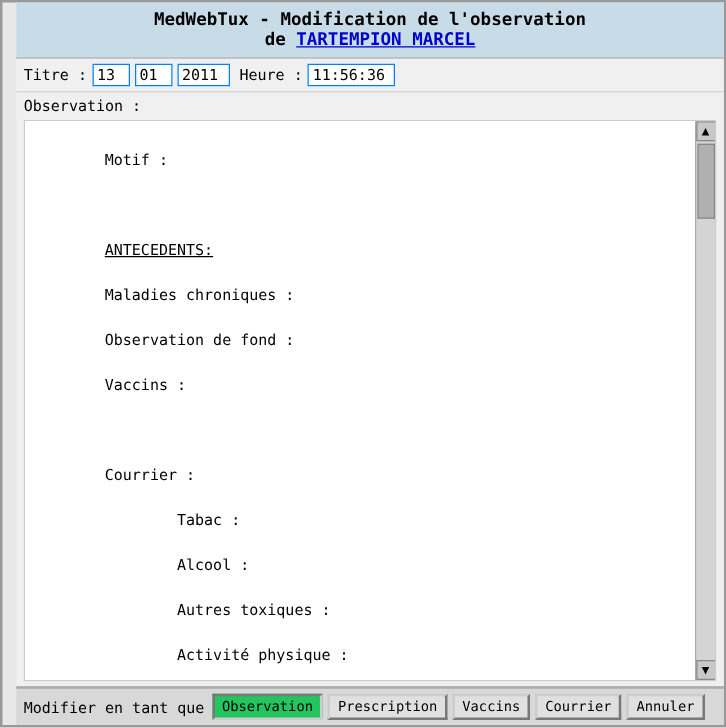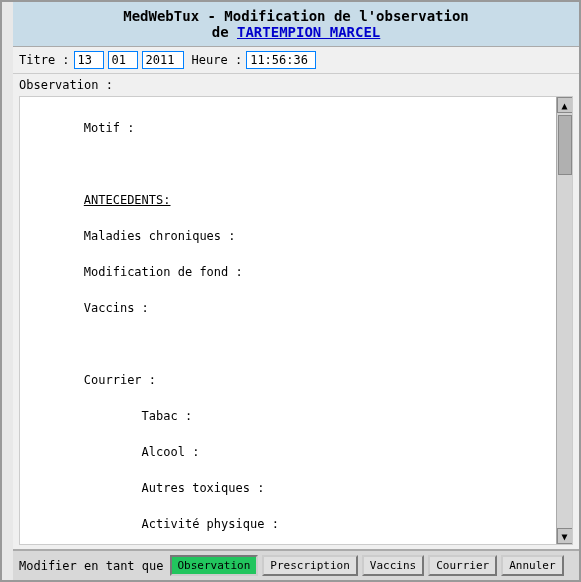--- a/index.html
+++ b/index.html
@@ -214,21 +214,21 @@
   </div>
 
   <div class="observation-area">
     <div class="observation-label">Observation :</div>
     <div class="observation-scroll-container">
       <div class="observation-text">
         <span>Motif :</span><br>
         <br>
         <span class="antecedents">ANTECEDENTS:</span><br>
         <span>Maladies chroniques :</span><br>
-        <span>Modification de fond :</span><br>
+        <span>Observation de fond :</span><br>
         <span>Vaccins :</span><br>
         <br>
         <span>Courrier :</span><br>
         <span>        Tabac :</span><br>
         <span>        Alcool :</span><br>
         <span>        Autres toxiques :</span><br>
         <span>        Activité physique :</span><br>
         <br>
         <br>
         <br>

